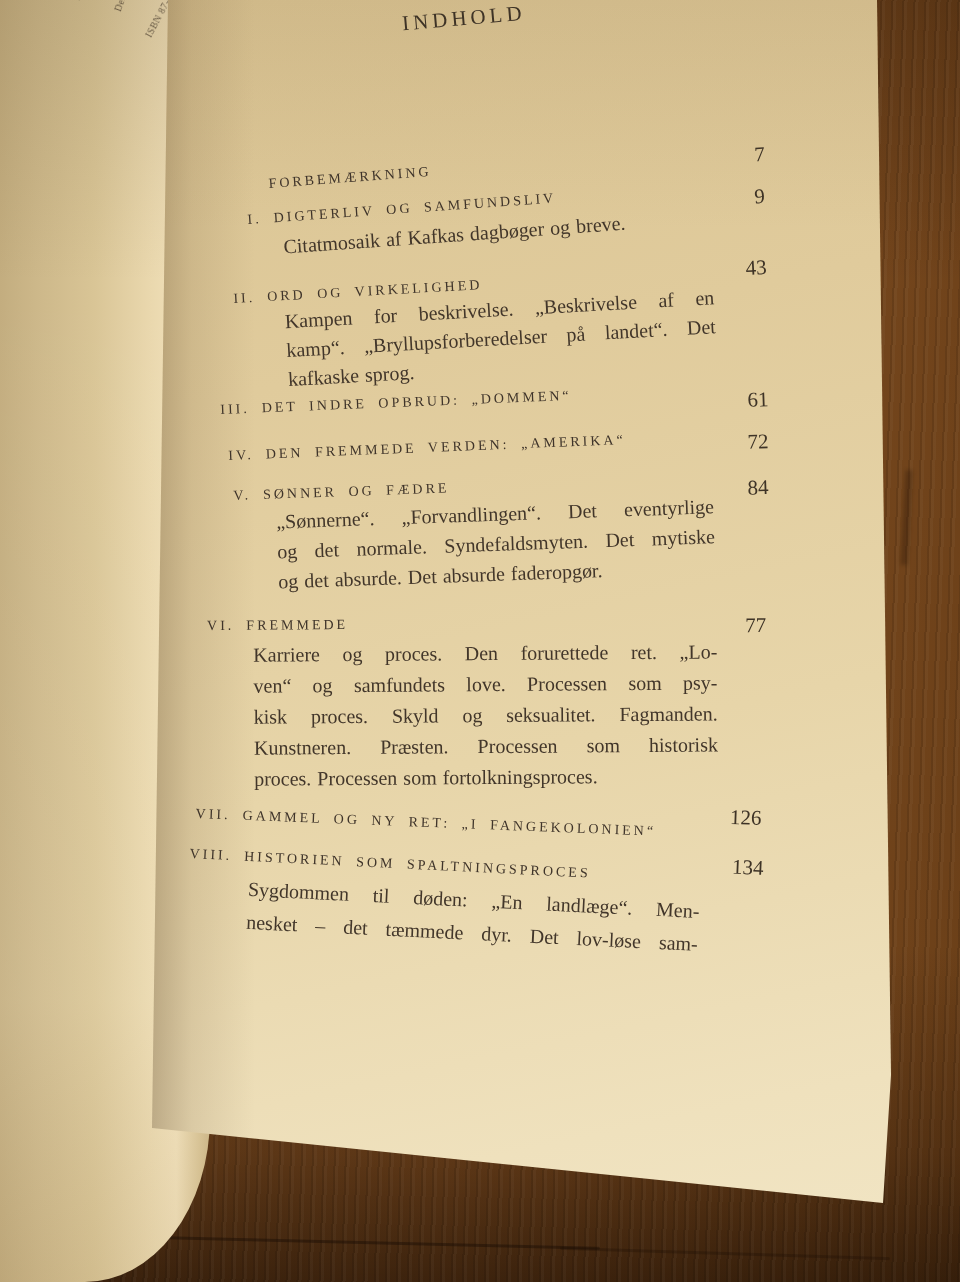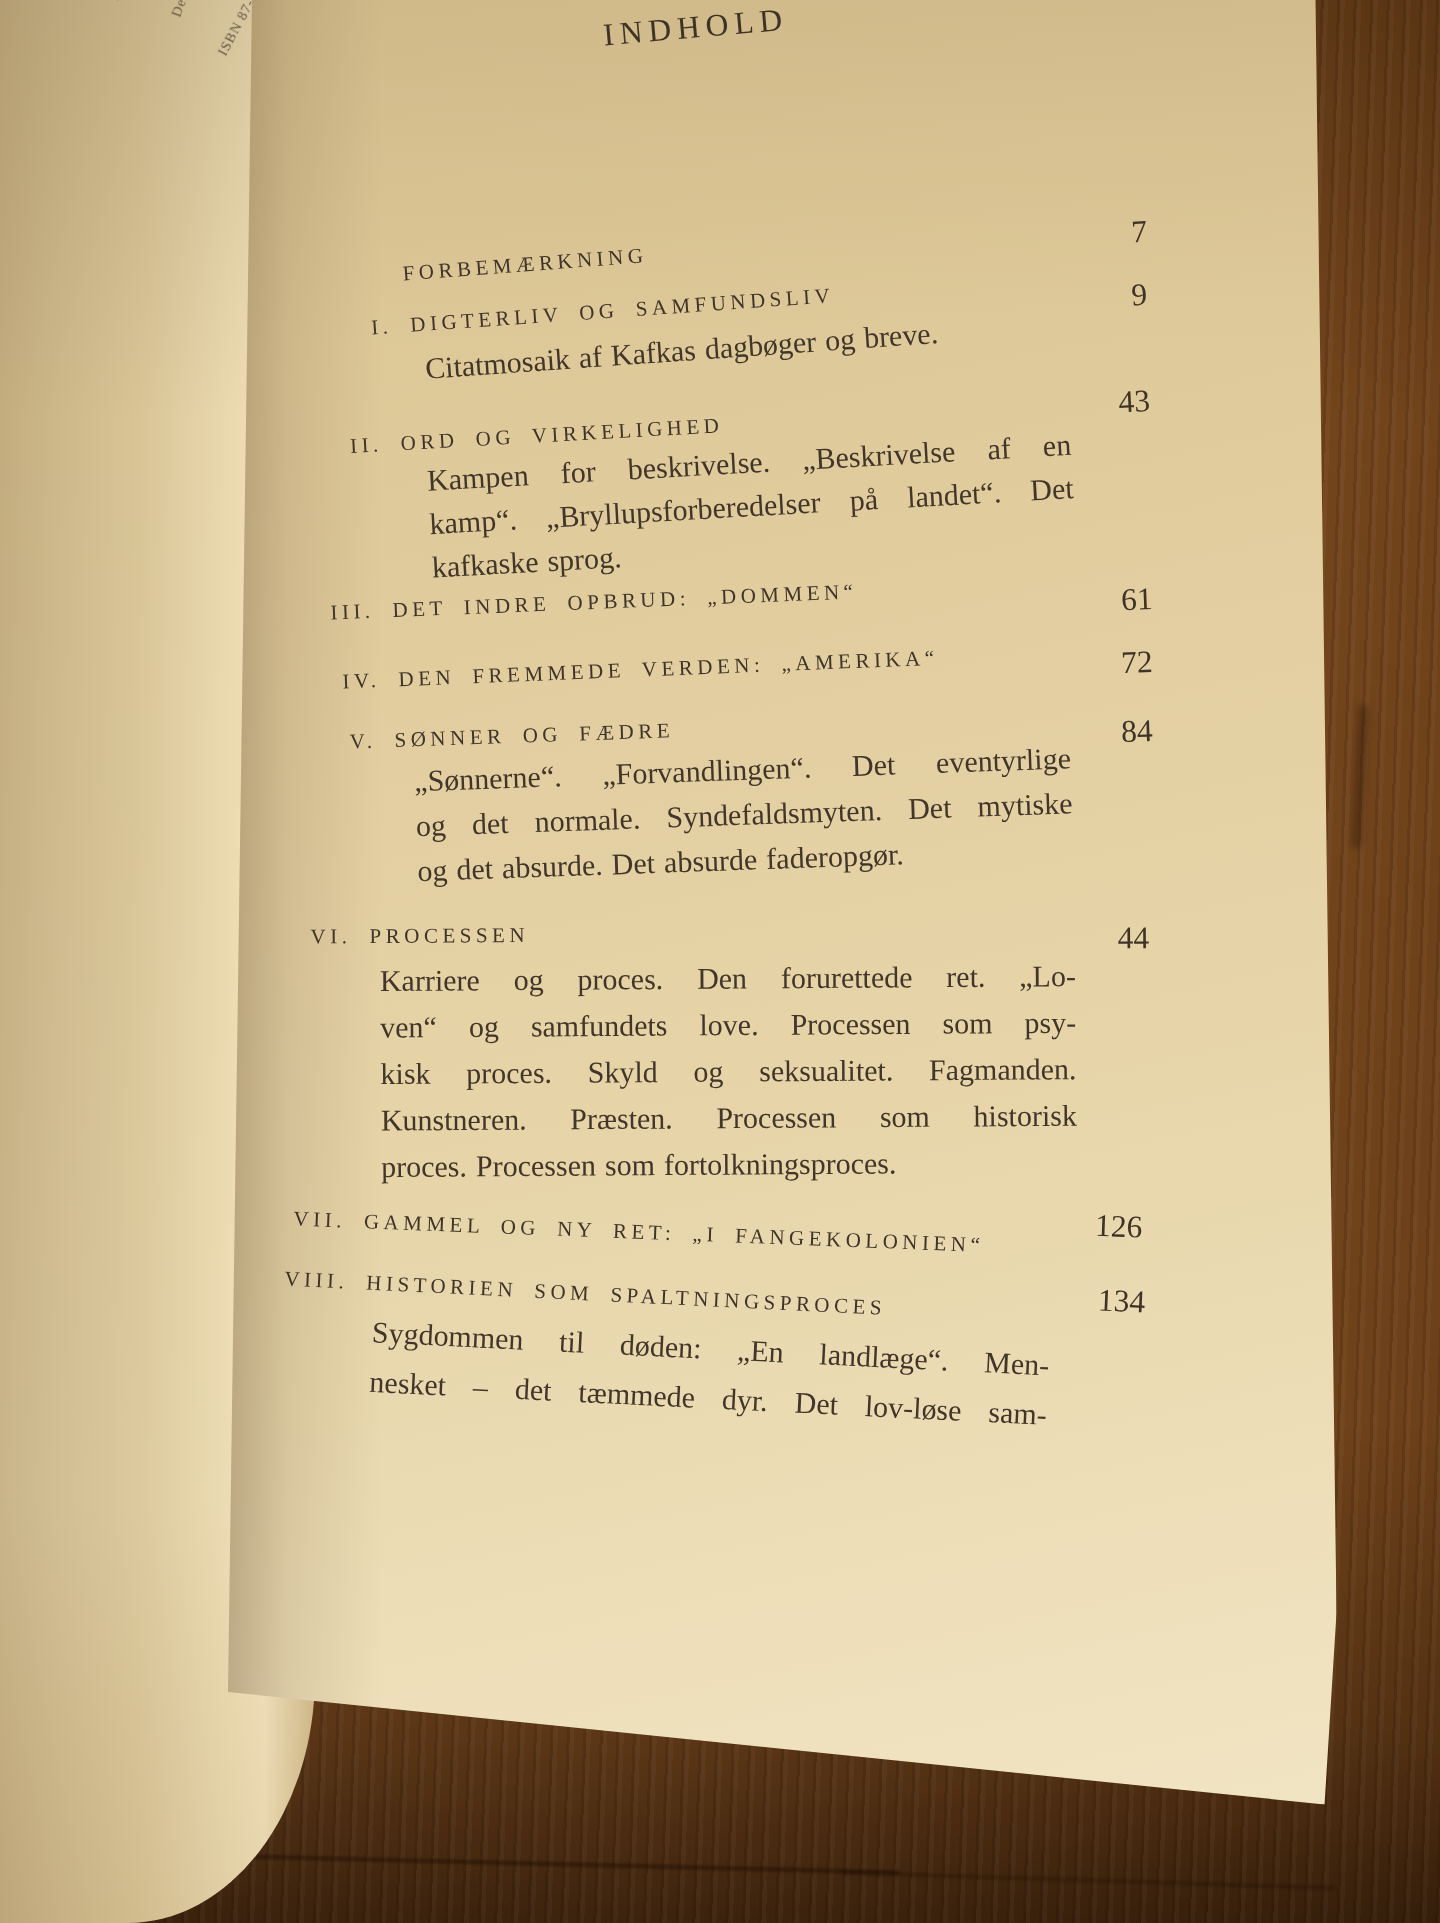--- a/index.html
+++ b/index.html
@@ -120,21 +120,21 @@
     <div class="entry" style="left:233px;top:488px;transform:rotate(-2deg);">
       <div class="head"><span class="numeral">V.</span><span>SØNNER OG FÆDRE</span></div>
       <div class="desc" style="margin:4px 0 0 42px;width:438px;line-height:30px;">
           <div class="desc-line jl">„Sønnerne“. „Forvandlingen“. Det eventyrlige</div>
           <div class="desc-line jl">og det normale. Syndefaldsmyten. Det mytiske</div>
           <div class="desc-line">og det absurde. Det absurde faderopgør.</div>
         </div>
     </div>
 
     <div class="entry" style="left:207px;top:618px;transform:rotate(-0.4deg);">
-      <div class="head"><span class="numeral">VI.</span><span>PROCESSEN</span></div>
+      <div class="head"><span class="numeral">VI.</span><span>FREMMEDE</span></div>
       <div class="desc" style="margin:6px 0 0 46px;width:464px;line-height:31px;">
           <div class="desc-line jl">Karriere og proces. Den forurettede ret. „Lo-</div>
           <div class="desc-line jl">ven“ og samfundets love. Processen som psy-</div>
           <div class="desc-line jl">kisk proces. Skyld og seksualitet. Fagmanden.</div>
           <div class="desc-line jl">Kunstneren. Præsten. Processen som historisk</div>
           <div class="desc-line">proces. Processen som fortolkningsproces.</div>
         </div>
     </div>
 
     <div class="entry" style="left:196px;top:806px;transform:rotate(2.2deg);">
@@ -148,17 +148,17 @@
           <div class="desc-line jl">nesket – det tæmmede dyr. Det lov-løse sam-</div>
         </div>
     </div>
 
     <span class="pagenum" style="left:708px;top:142px;transform:rotate(-3.5deg);">7</span>
     <span class="pagenum" style="left:708px;top:184px;transform:rotate(-3.5deg);">9</span>
     <span class="pagenum" style="left:710px;top:255px;transform:rotate(-3deg);">43</span>
     <span class="pagenum" style="left:712px;top:387px;transform:rotate(-2.2deg);">61</span>
     <span class="pagenum" style="left:712px;top:429px;transform:rotate(-2.2deg);">72</span>
     <span class="pagenum" style="left:712px;top:475px;transform:rotate(-2deg);">84</span>
-    <span class="pagenum" style="left:710px;top:613px;transform:rotate(-0.5deg);">44</span>
+    <span class="pagenum" style="left:710px;top:613px;transform:rotate(-0.5deg);">77</span>
     <span class="pagenum" style="left:706px;top:806px;transform:rotate(2deg);">126</span>
     <span class="pagenum" style="left:708px;top:856px;transform:rotate(2.5deg);">134</span>
   </div>
 </div>
 
 </body></html>

